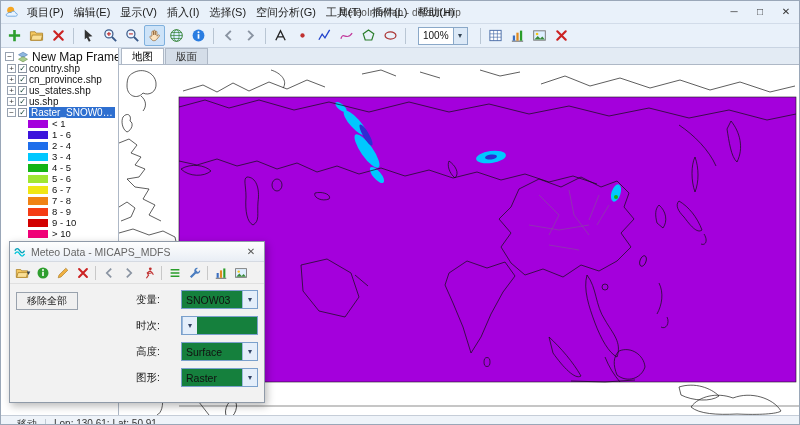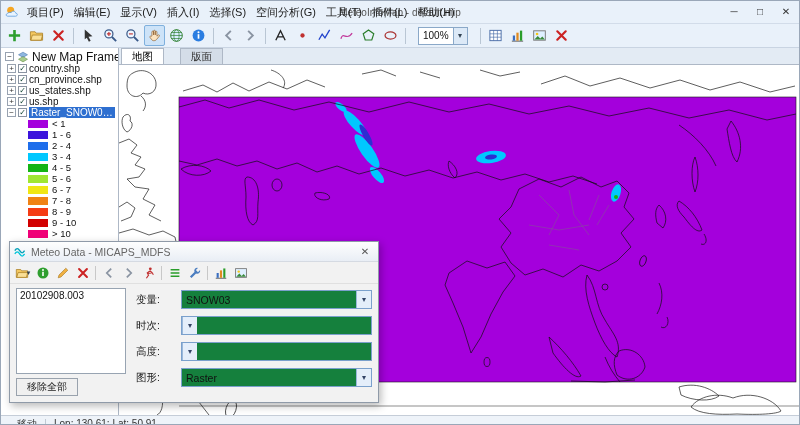--- a/index.html
+++ b/index.html
@@ -36,32 +36,32 @@
   .tree-row{display:flex;align-items:center;height:11px;padding-left:6px;gap:2px;white-space:nowrap}
   .expander{width:9px;height:9px;border:1px solid #98a2b0;line-height:7px;font-size:8px;text-align:center;color:#333;background:#fff;flex:none}
   .cb{width:9px;height:9px;border:1px solid #8a94a2;font-size:8px;line-height:8px;text-align:center;color:#143;background:#fff;flex:none}
   .tree-label{font-size:10px;color:#111;overflow:hidden;text-overflow:ellipsis;max-width:86px}
   .tree-label.selected{background:#2e6fd0;color:#fff;padding:0 2px}
   .legend-row{display:flex;align-items:center;height:11px;padding-left:27px;gap:4px}
   .swatch{width:20px;height:8px;flex:none}
   .legend-label{font-size:9.5px;color:#111;white-space:nowrap}
 
   .content{flex:1;display:flex;flex-direction:column;background:#dde6ef;min-width:0}
-  .tabbar{height:17px;display:flex;align-items:flex-end;background:#e3ebf4;border-bottom:1px solid #aeb8c6;padding-left:2px;gap:16px}
+  .tabbar{height:17px;display:flex;align-items:flex-end;background:#e3ebf4;border-bottom:1px solid #aeb8c6;padding-left:2px;gap:1px}
   .tab{font-size:10.5px;padding:0 10px;border:1px solid #aeb8c6;border-bottom:none;background:#d4dde8;color:#333;height:16px;line-height:15px}
   .tab.active{background:#fff;color:#000}
   .map-area{flex:1;background:#fff;position:relative;overflow:hidden}
   .map-area svg{position:absolute;left:0;top:0}
 
   
   .statusbar{height:16px;background:#eef3f9;border-top:1px solid #c5cdd8;display:flex;align-items:center;font-size:10px;color:#333;padding:0 16px;gap:8px}
   .sdiv{width:1px;height:10px;background:#c0c8d2}
 
   
-  .dialog{position:absolute;left:8px;top:240px;width:370px;height:162px;background:#f2f2f2;border:1px solid #8f9aa8;box-shadow:2px 3px 8px rgba(0,0,0,.28);display:flex;flex-direction:column;z-index:5}
+  .dialog{position:absolute;left:8px;top:240px;width:256px;height:162px;background:#f2f2f2;border:1px solid #8f9aa8;box-shadow:2px 3px 8px rgba(0,0,0,.28);display:flex;flex-direction:column;z-index:5}
   .dlg-title{height:20px;display:flex;align-items:center;background:linear-gradient(#fefefe,#e9eef5);border-bottom:1px solid #d5dae2;padding:0 4px;gap:4px;flex:none}
   .dlg-title svg{width:13px;height:13px;flex:none}
   .dlg-title-text{font-size:10.5px;color:#666;flex:1;white-space:nowrap;overflow:hidden}
   .dlg-close{width:18px;text-align:center;font-size:10px;color:#555}
   .dlg-toolbar{height:22px;display:flex;align-items:center;background:#f2f2f2;border-bottom:1px solid #e0e0e0;padding:0 3px;gap:1px;flex:none}
   .dtbtn{width:19px;height:19px;display:flex;align-items:center;justify-content:center;flex:none}
   .dtbtn svg{width:14px;height:14px}
   .dtbtn .mini-caret{font-size:7px;color:#345;margin-left:-2px}
   .dsep{width:1px;height:14px;background:#c8c8c8;margin:0 2px;flex:none}
   .dlg-body{flex:1;display:flex;padding:4px 6px 6px;gap:10px;min-height:0}
@@ -477,42 +477,40 @@
         <div class="dtbtn">
           <svg viewBox="0 0 16 16">
             <rect x="1.8" y="3" width="12.4" height="10" fill="#dff0ff" stroke="#777"></rect>
             <circle cx="5.4" cy="6.4" r="1.4" fill="#f5c518"></circle>
             <path d="M2.5 12.2l3.6-3.6 2.7 2.7 2.2-2.2 2.7 3.1z" fill="#3a8a3a"></path>
           </svg>
         </div>
       </div>
     <div class="dlg-body">
       <div class="dlg-left">
-        <div class="listbox">
-            <div class="list-item">20102908.003</div>
-          </div>
         <div class="btn">移除全部</div>
       </div>
       <div class="dlg-form">
           <div class="form-row">
             <span class="fld-label">变量:</span>
             <div class="select">
               <span class="sel-val">SNOW03</span>
               <span class="sel-caret">▾</span>
             </div>
           </div>
           <div class="form-row">
             <span class="fld-label">时次:</span>
             <div class="select">
               <span class="sel-caret">▾</span>
             </div>
           </div>
           <div class="form-row">
             <span class="fld-label">高度:</span>
             <div class="select">
+              <span class="sel-val">Surface</span>
               <span class="sel-caret">▾</span>
             </div>
           </div>
           <div class="form-row">
             <span class="fld-label">图形:</span>
             <div class="select">
               <span class="sel-val">Raster</span>
               <span class="sel-caret">▾</span>
             </div>
           </div>

